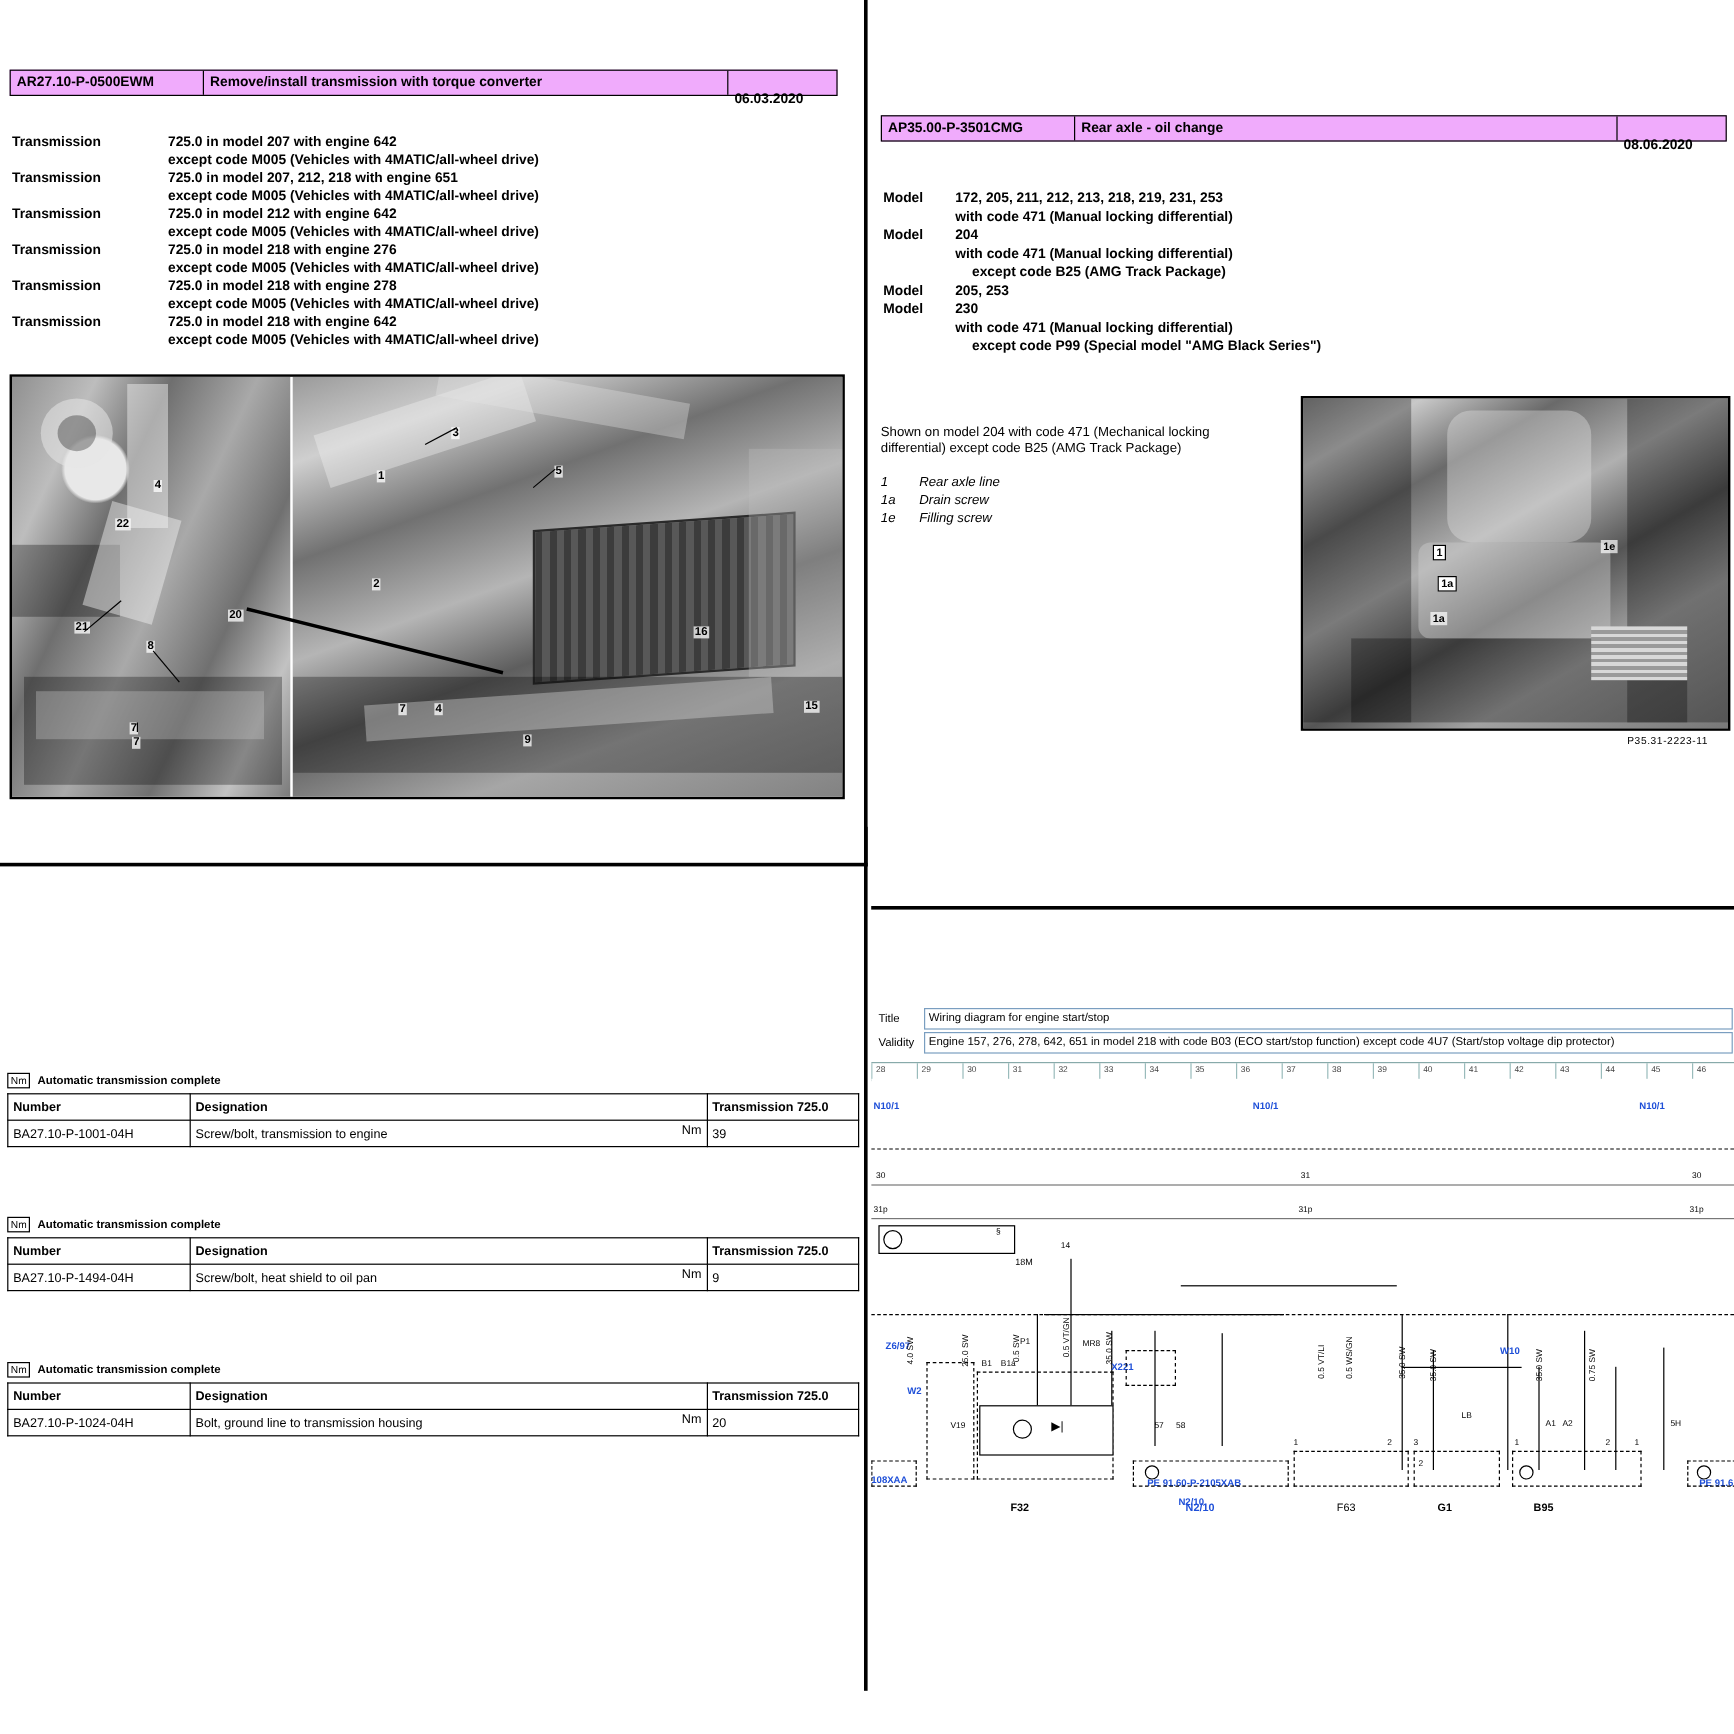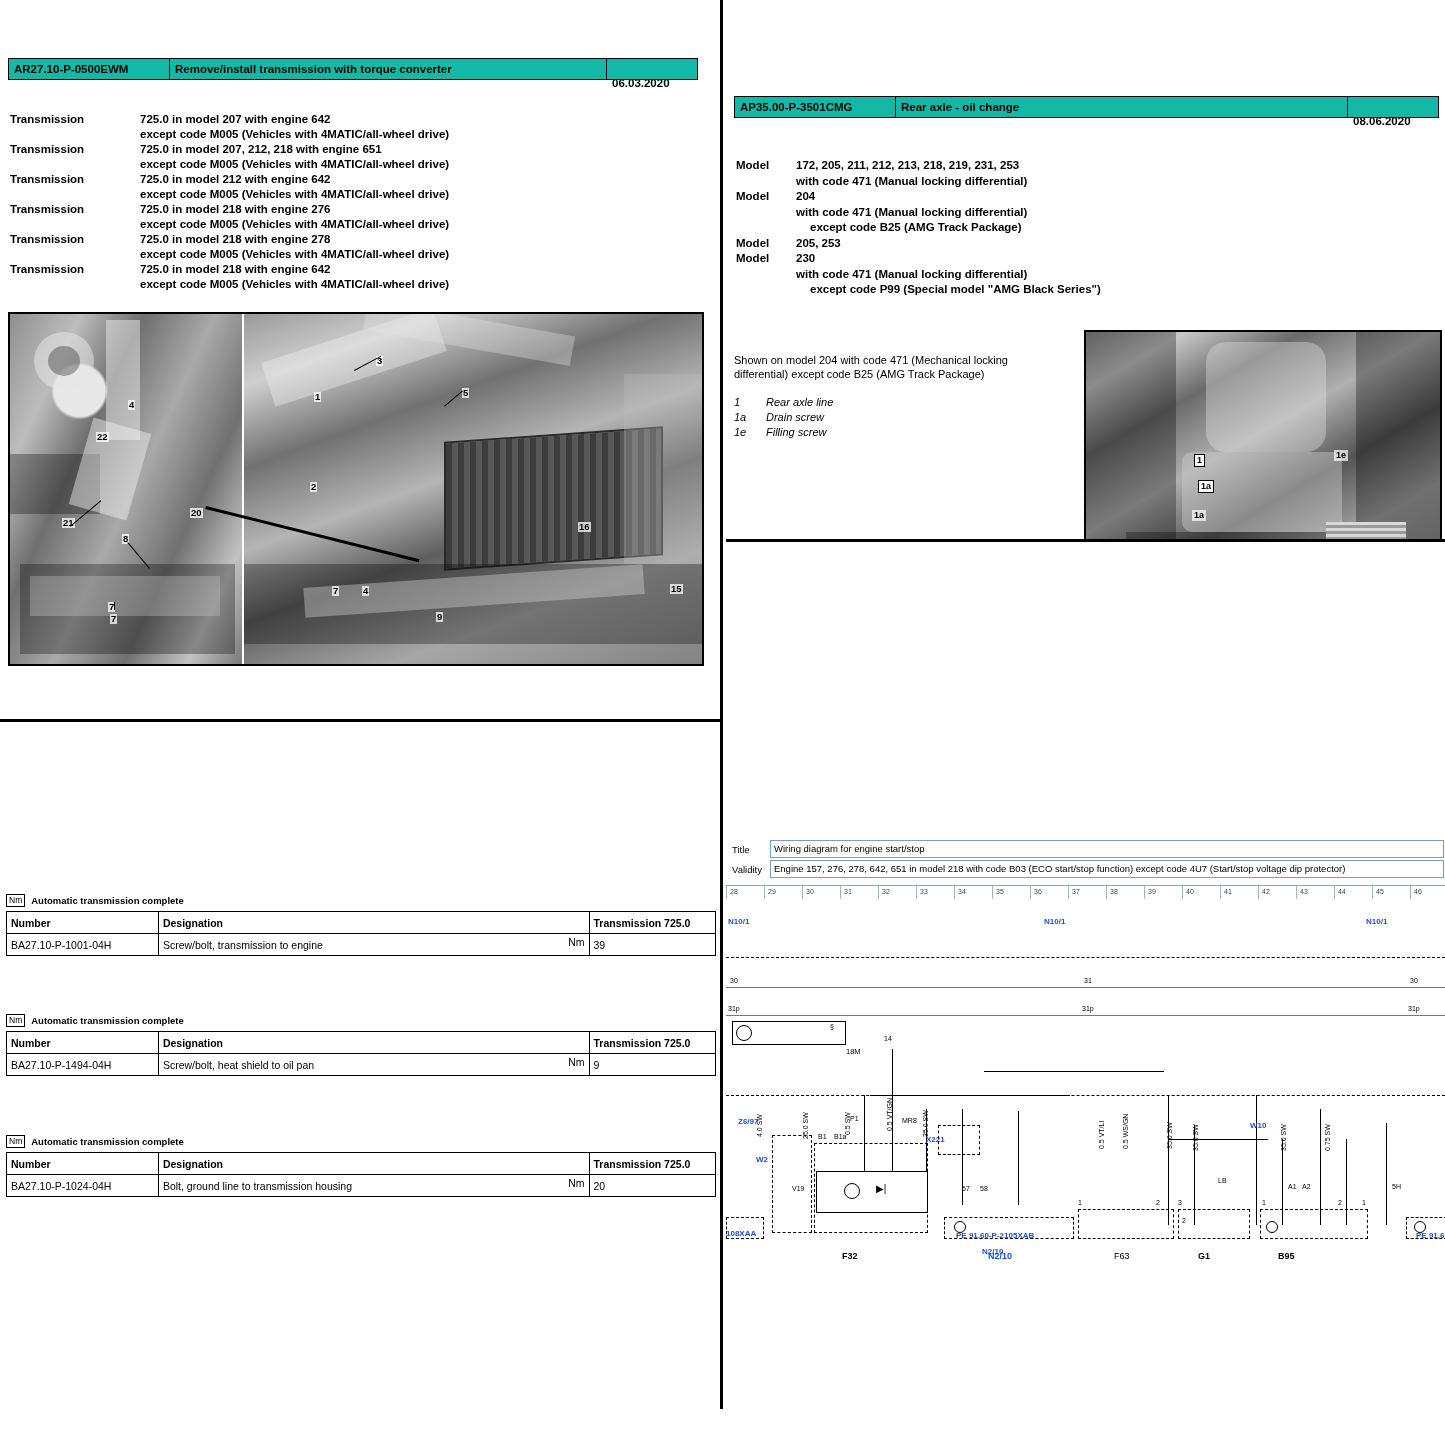--- a/index.html
+++ b/index.html
@@ -16,33 +16,33 @@
     position: relative;
     overflow: hidden;
   }
   .quad {
     position: absolute;
     box-sizing: border-box;
     overflow: hidden;
   }
   
   #q-tl { left: 0; top: 0; width: 723px; height: 722px; border-right: 3px solid #000; border-bottom: 3px solid #000; }
-  #q-tr { left: 726px; top: 0; width: 719px; height: 542px; border-bottom: 3px solid #000; }
+  #q-tr { left: 726px; top: 0; width: 719px; height: 758px; border-bottom: 3px solid #000; }
   #q-bl { left: 0; top: 689px; width: 723px; height: 720px; border-right: 3px solid #000; }
   #q-br { left: 726px; top: 725px; width: 719px; height: 720px; }
 
   
   .doc-header {
     display: flex;
     border: 1px solid #000;
     font-weight: bold;
     font-size: 11.5px;
     height: 20px;
     align-items: stretch;
-    background: #14b8a6;
+    background: #f0abfc;
   }
   .doc-header .cell {
     display: flex;
     align-items: center;
     padding: 0 5px;
     border-right: 1px solid #000;
     white-space: nowrap;
   }
   .doc-header .cell:last-child { border-right: none; margin-top: 24px; }
   .dh-id { width: 150px; }

